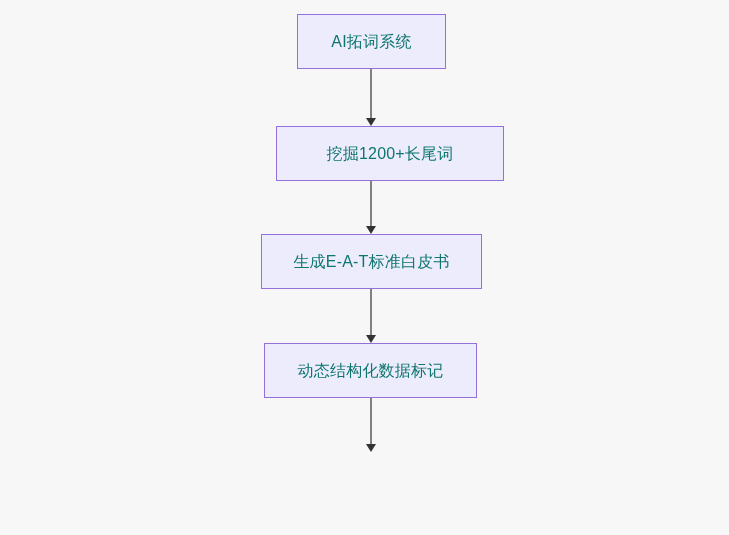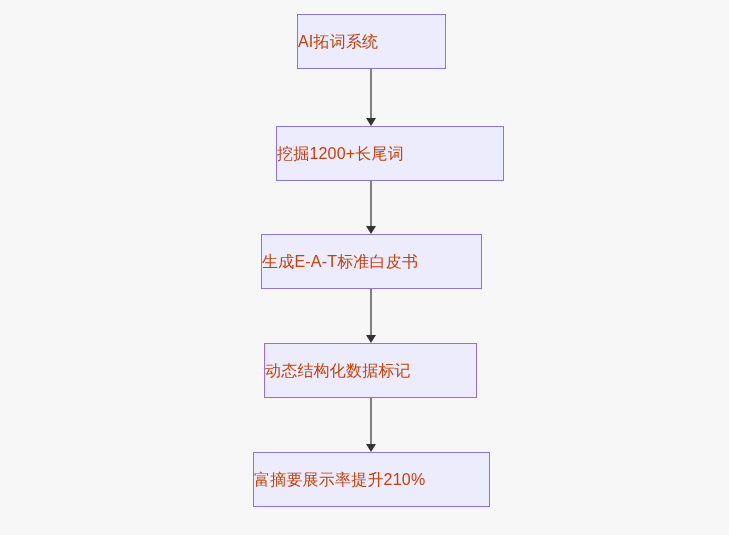--- a/index.html
+++ b/index.html
@@ -18,22 +18,22 @@
     width: 729px;
     height: 535px;
   }
   .node {
     position: absolute;
     box-sizing: border-box;
     background: #ececfd;
     border: 1.6px solid #9370db;
     display: flex;
     align-items: center;
-    justify-content: flex-start;
-    color: #c2410c;
+    justify-content: center;
+    color: #0f766e;
     font-size: 16px;
     line-height: 1.2;
     letter-spacing: 0.2px;
     white-space: nowrap;
   }
   .node-label {
     display: block;
   }
   .edge {
     position: absolute;
@@ -91,17 +91,14 @@
   </div>
 
   <div class="node" style="left:264px; top:343px; width:213px; height:55px;">
     <span class="node-label">动态结构化数据标记</span>
   </div>
 
   <div class="node" style="left:261px; top:234px; width:221px; height:55px;">
     <span class="node-label">生成E-A-T标准白皮书</span>
   </div>
 
-  <div class="node" style="left:253px; top:452px; width:237px; height:55px;">
-    <span class="node-label">富摘要展示率提升210%</span>
-  </div>
 
 </div>
 
 </body></html>

